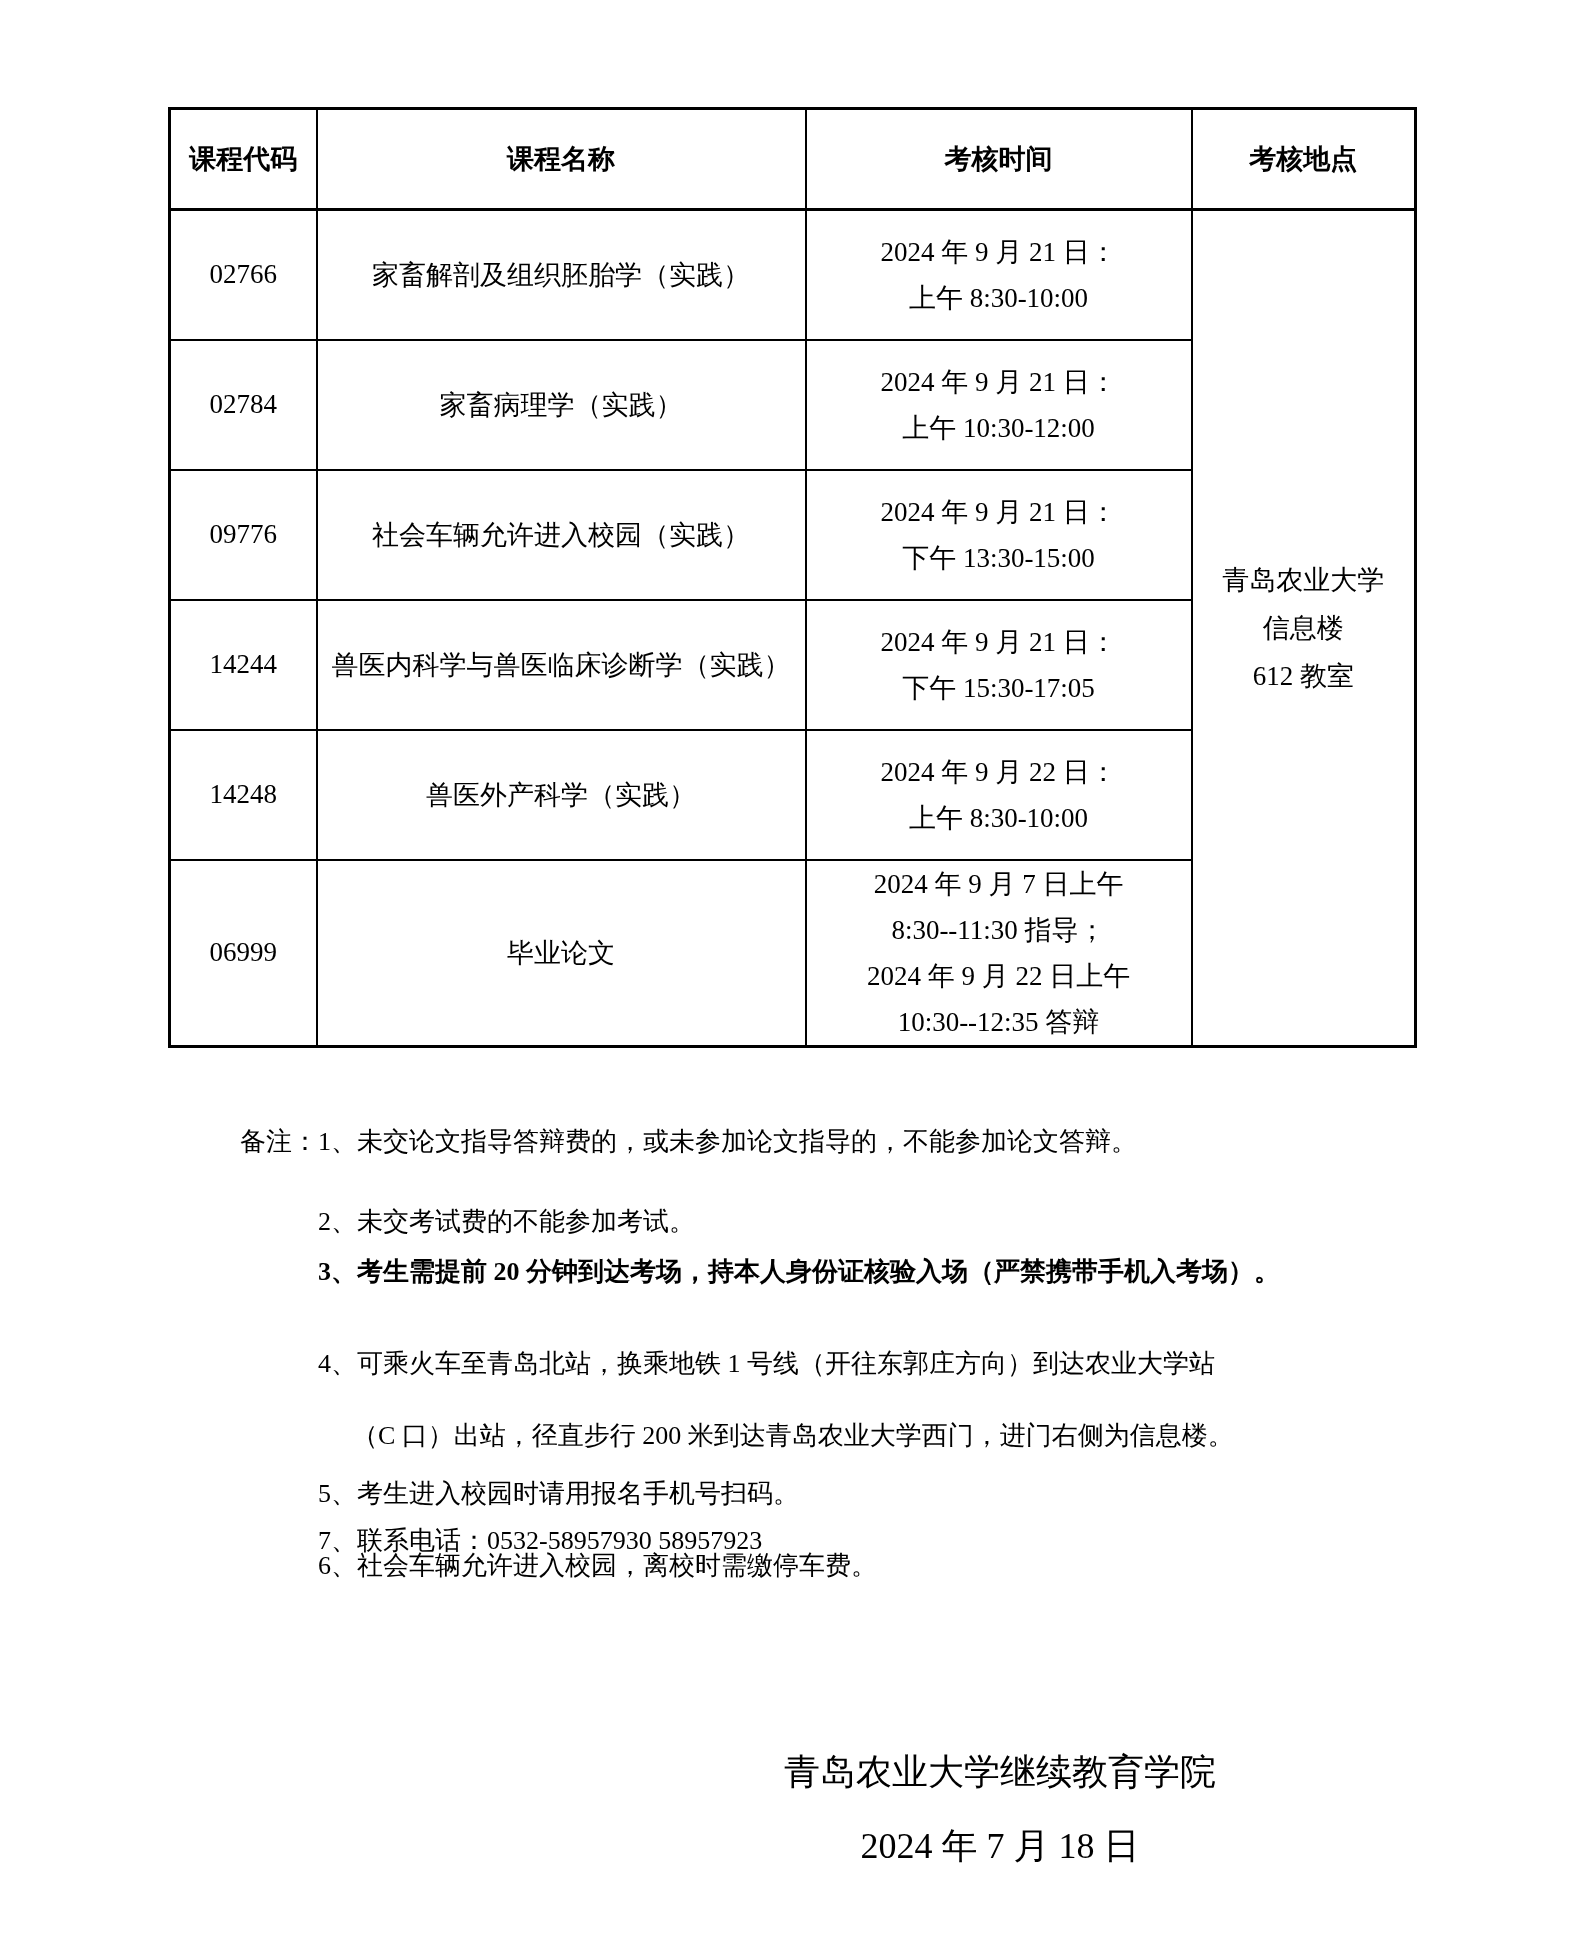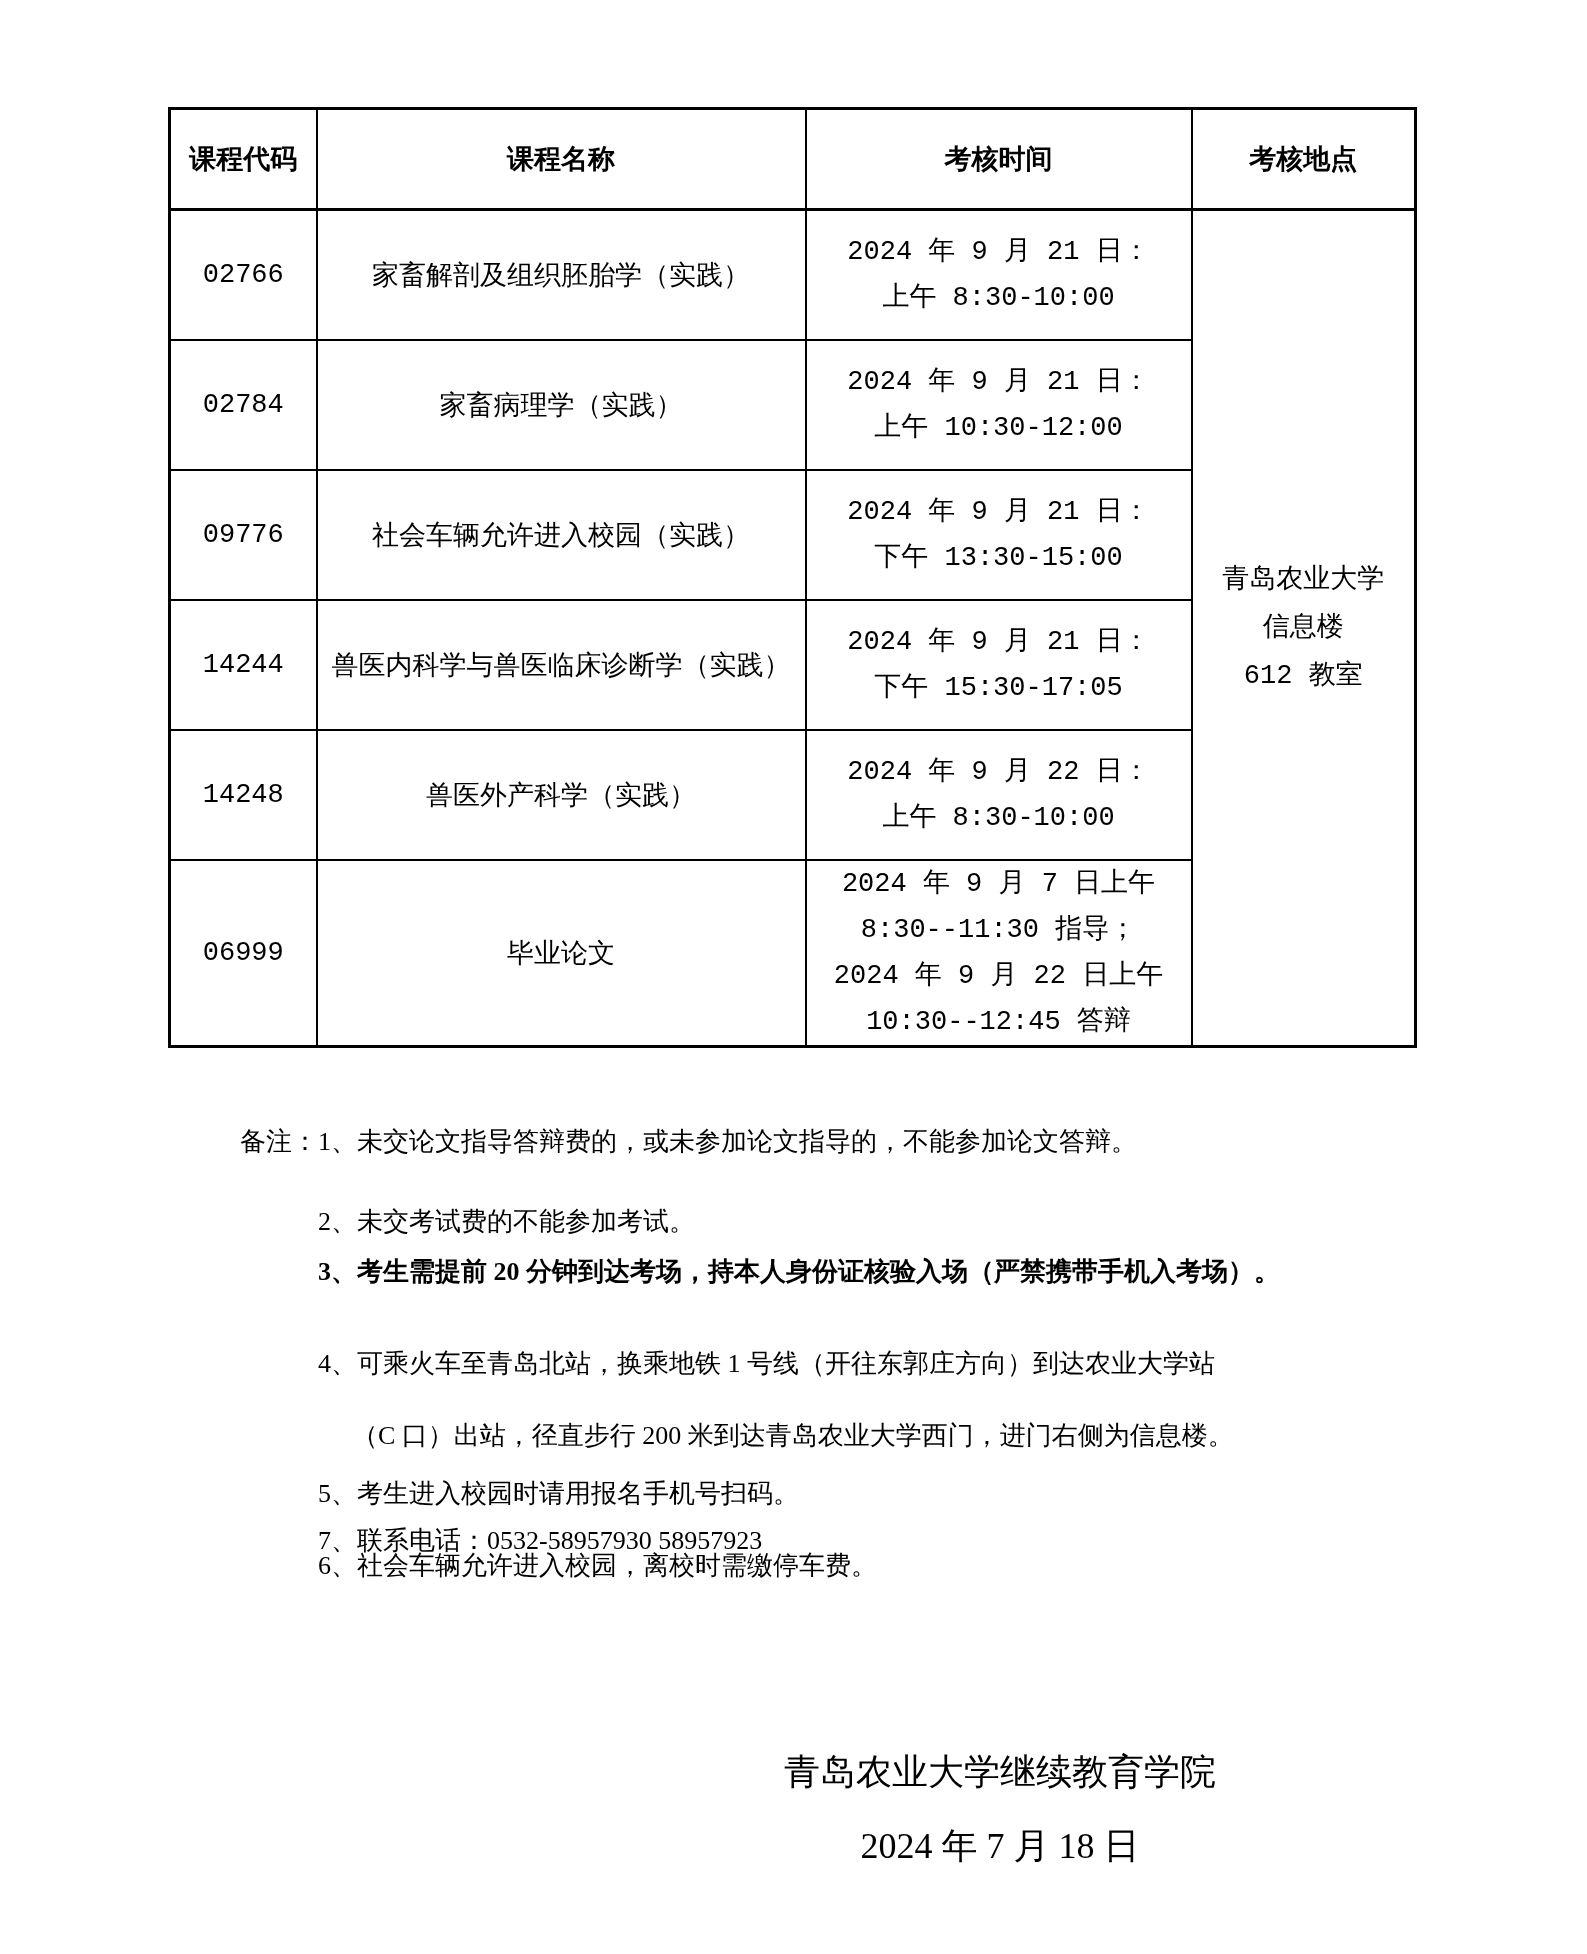--- a/index.html
+++ b/index.html
@@ -30,21 +30,21 @@
     font-size:27px;
     font-weight:normal;
     padding:0 6px;
     background:#fff;
   }
   table.sched tr.head th{
     height:98px;
     font-weight:bold;
     border-bottom:3px solid #000;
   }
-  table.sched{border:3px solid #000;font-family:Liberation Mono, monospace;}
+  table.sched{border:3px solid #000;}
   table.sched tr.r{height:130px;}
   table.sched tr.r-last{height:176px;}
   .tline{line-height:46px;white-space:nowrap;}
   .locline{line-height:48px;white-space:nowrap;}
 
   
   .note{
     position:absolute;
     font-size:26px;
     line-height:40px;
@@ -132,21 +132,21 @@
       </td>
     </tr>
 
     <tr class="r-last">
       <td>06999</td>
       <td>毕业论文</td>
       <td>
         <div class="tline">2024 年 9 月 7 日上午</div>
         <div class="tline">8:30--11:30 指导；</div>
         <div class="tline">2024 年 9 月 22 日上午</div>
-        <div class="tline">10:30--12:45 答辩</div>
+        <div class="tline">10:30--12:35 答辩</div>
       </td>
     </tr>
   </tbody>
     </table>
 
   <div class="note n-first" style="top:1122px;">备注：1、未交论文指导答辩费的，或未参加论文指导的，不能参加论文答辩。</div>
   <div class="note n-item" style="top:1202px;">2、未交考试费的不能参加考试。</div>
   <div class="note n-item" style="top:1252px;font-weight:bold;">3、考生需提前 20 分钟到达考场，持本人身份证核验入场（严禁携带手机入考场）。</div>
   <div class="note n-item" style="top:1344px;">4、可乘火车至青岛北站，换乘地铁 1 号线（开往东郭庄方向）到达农业大学站</div>
   <div class="note n-cont" style="top:1416px;">（C 口）出站，径直步行 200 米到达青岛农业大学西门，进门右侧为信息楼。</div>

